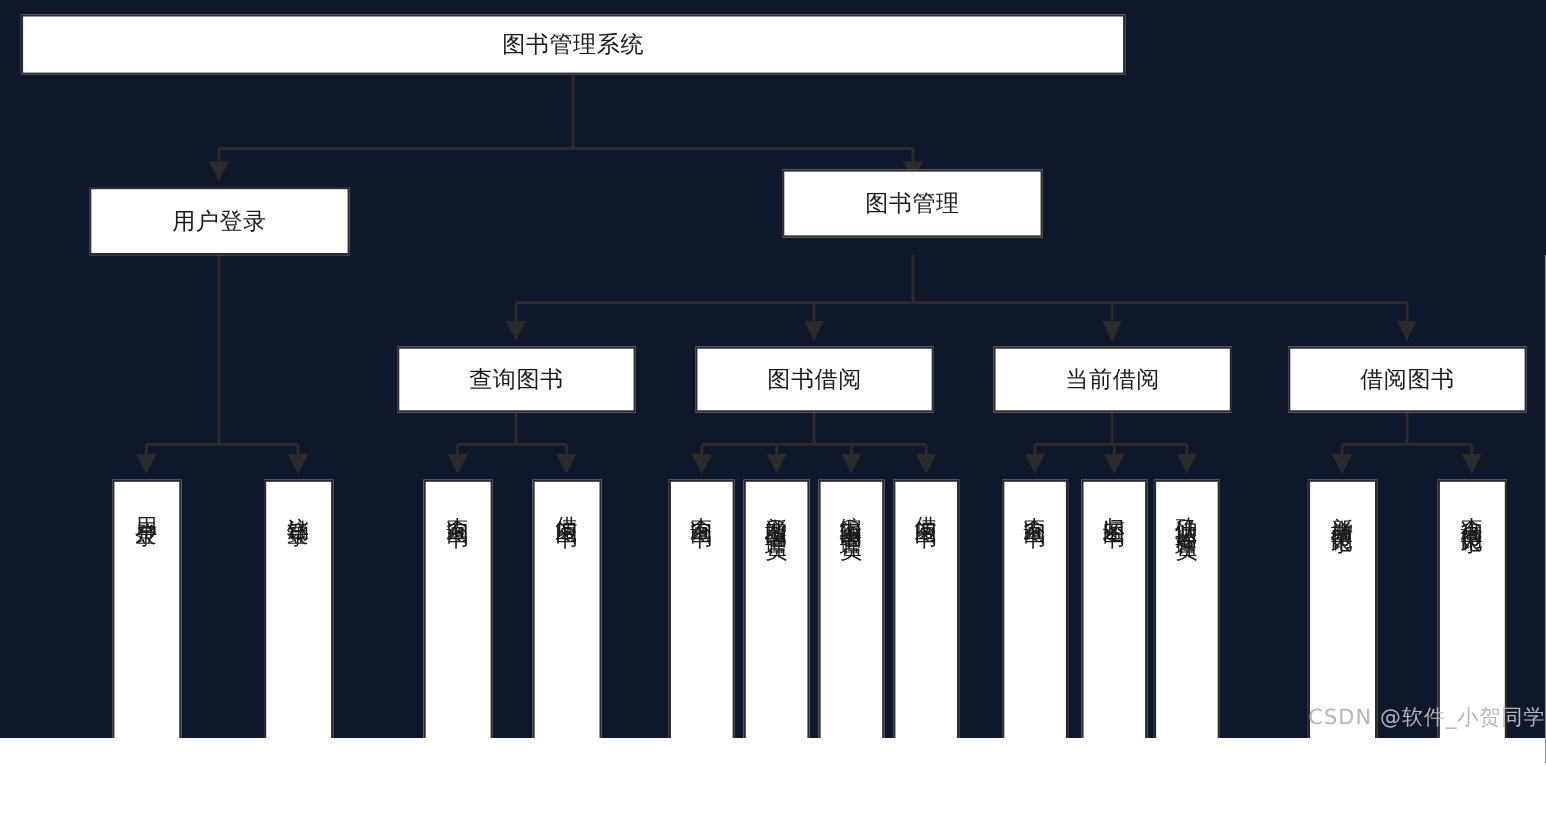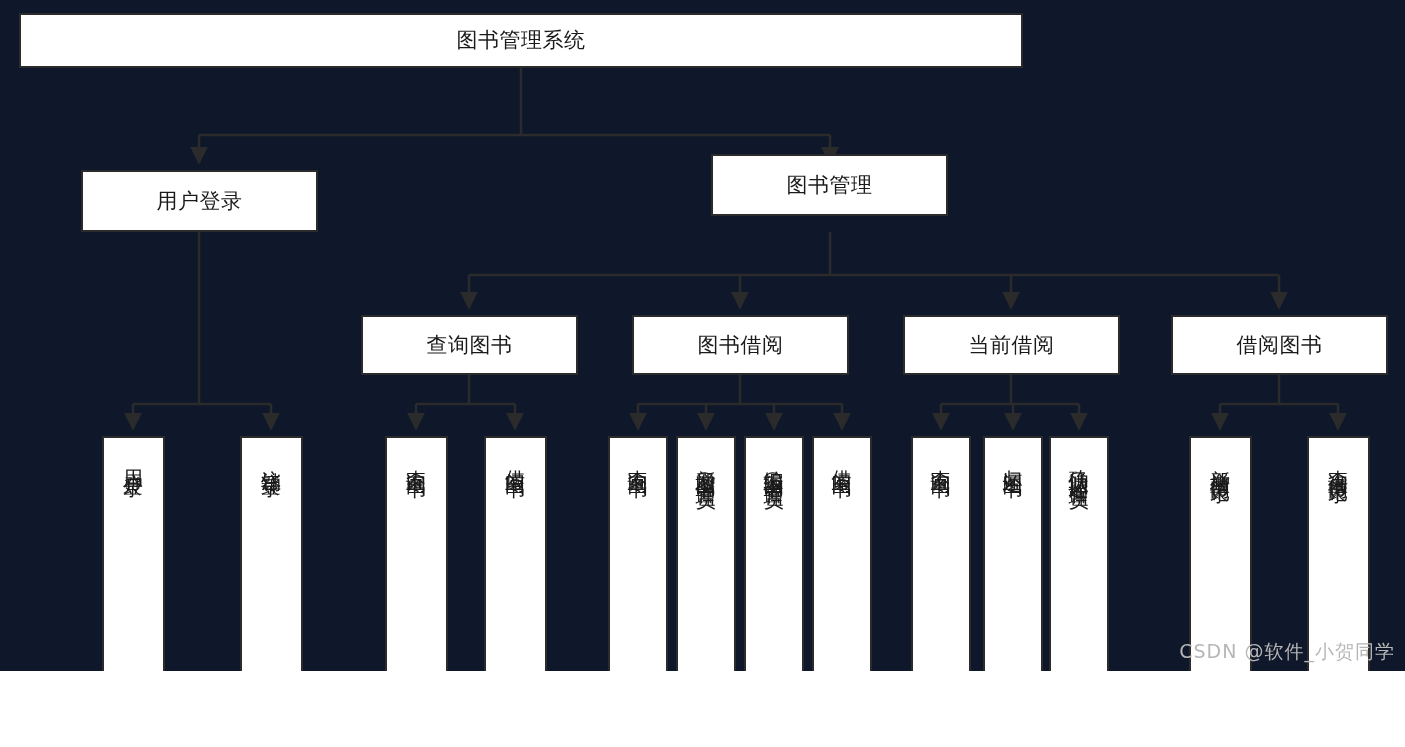--- a/index.html
+++ b/index.html
@@ -56,21 +56,21 @@
   .node.vert .cap {
     writing-mode: vertical-rl;
     text-orientation: upright;
     font-size: 20px;
     letter-spacing: 3px;
     line-height: 1;
     white-space: nowrap;
   }
   #watermark {
     position: absolute;
-    right: 10px;
+    right: 0;
     bottom: 6px;
     font-size: 19px;
     color: #b6b6b6;
     letter-spacing: 1px;
     z-index: 5;
     white-space: nowrap;
   }
 </style>
 </head>
 <body>

